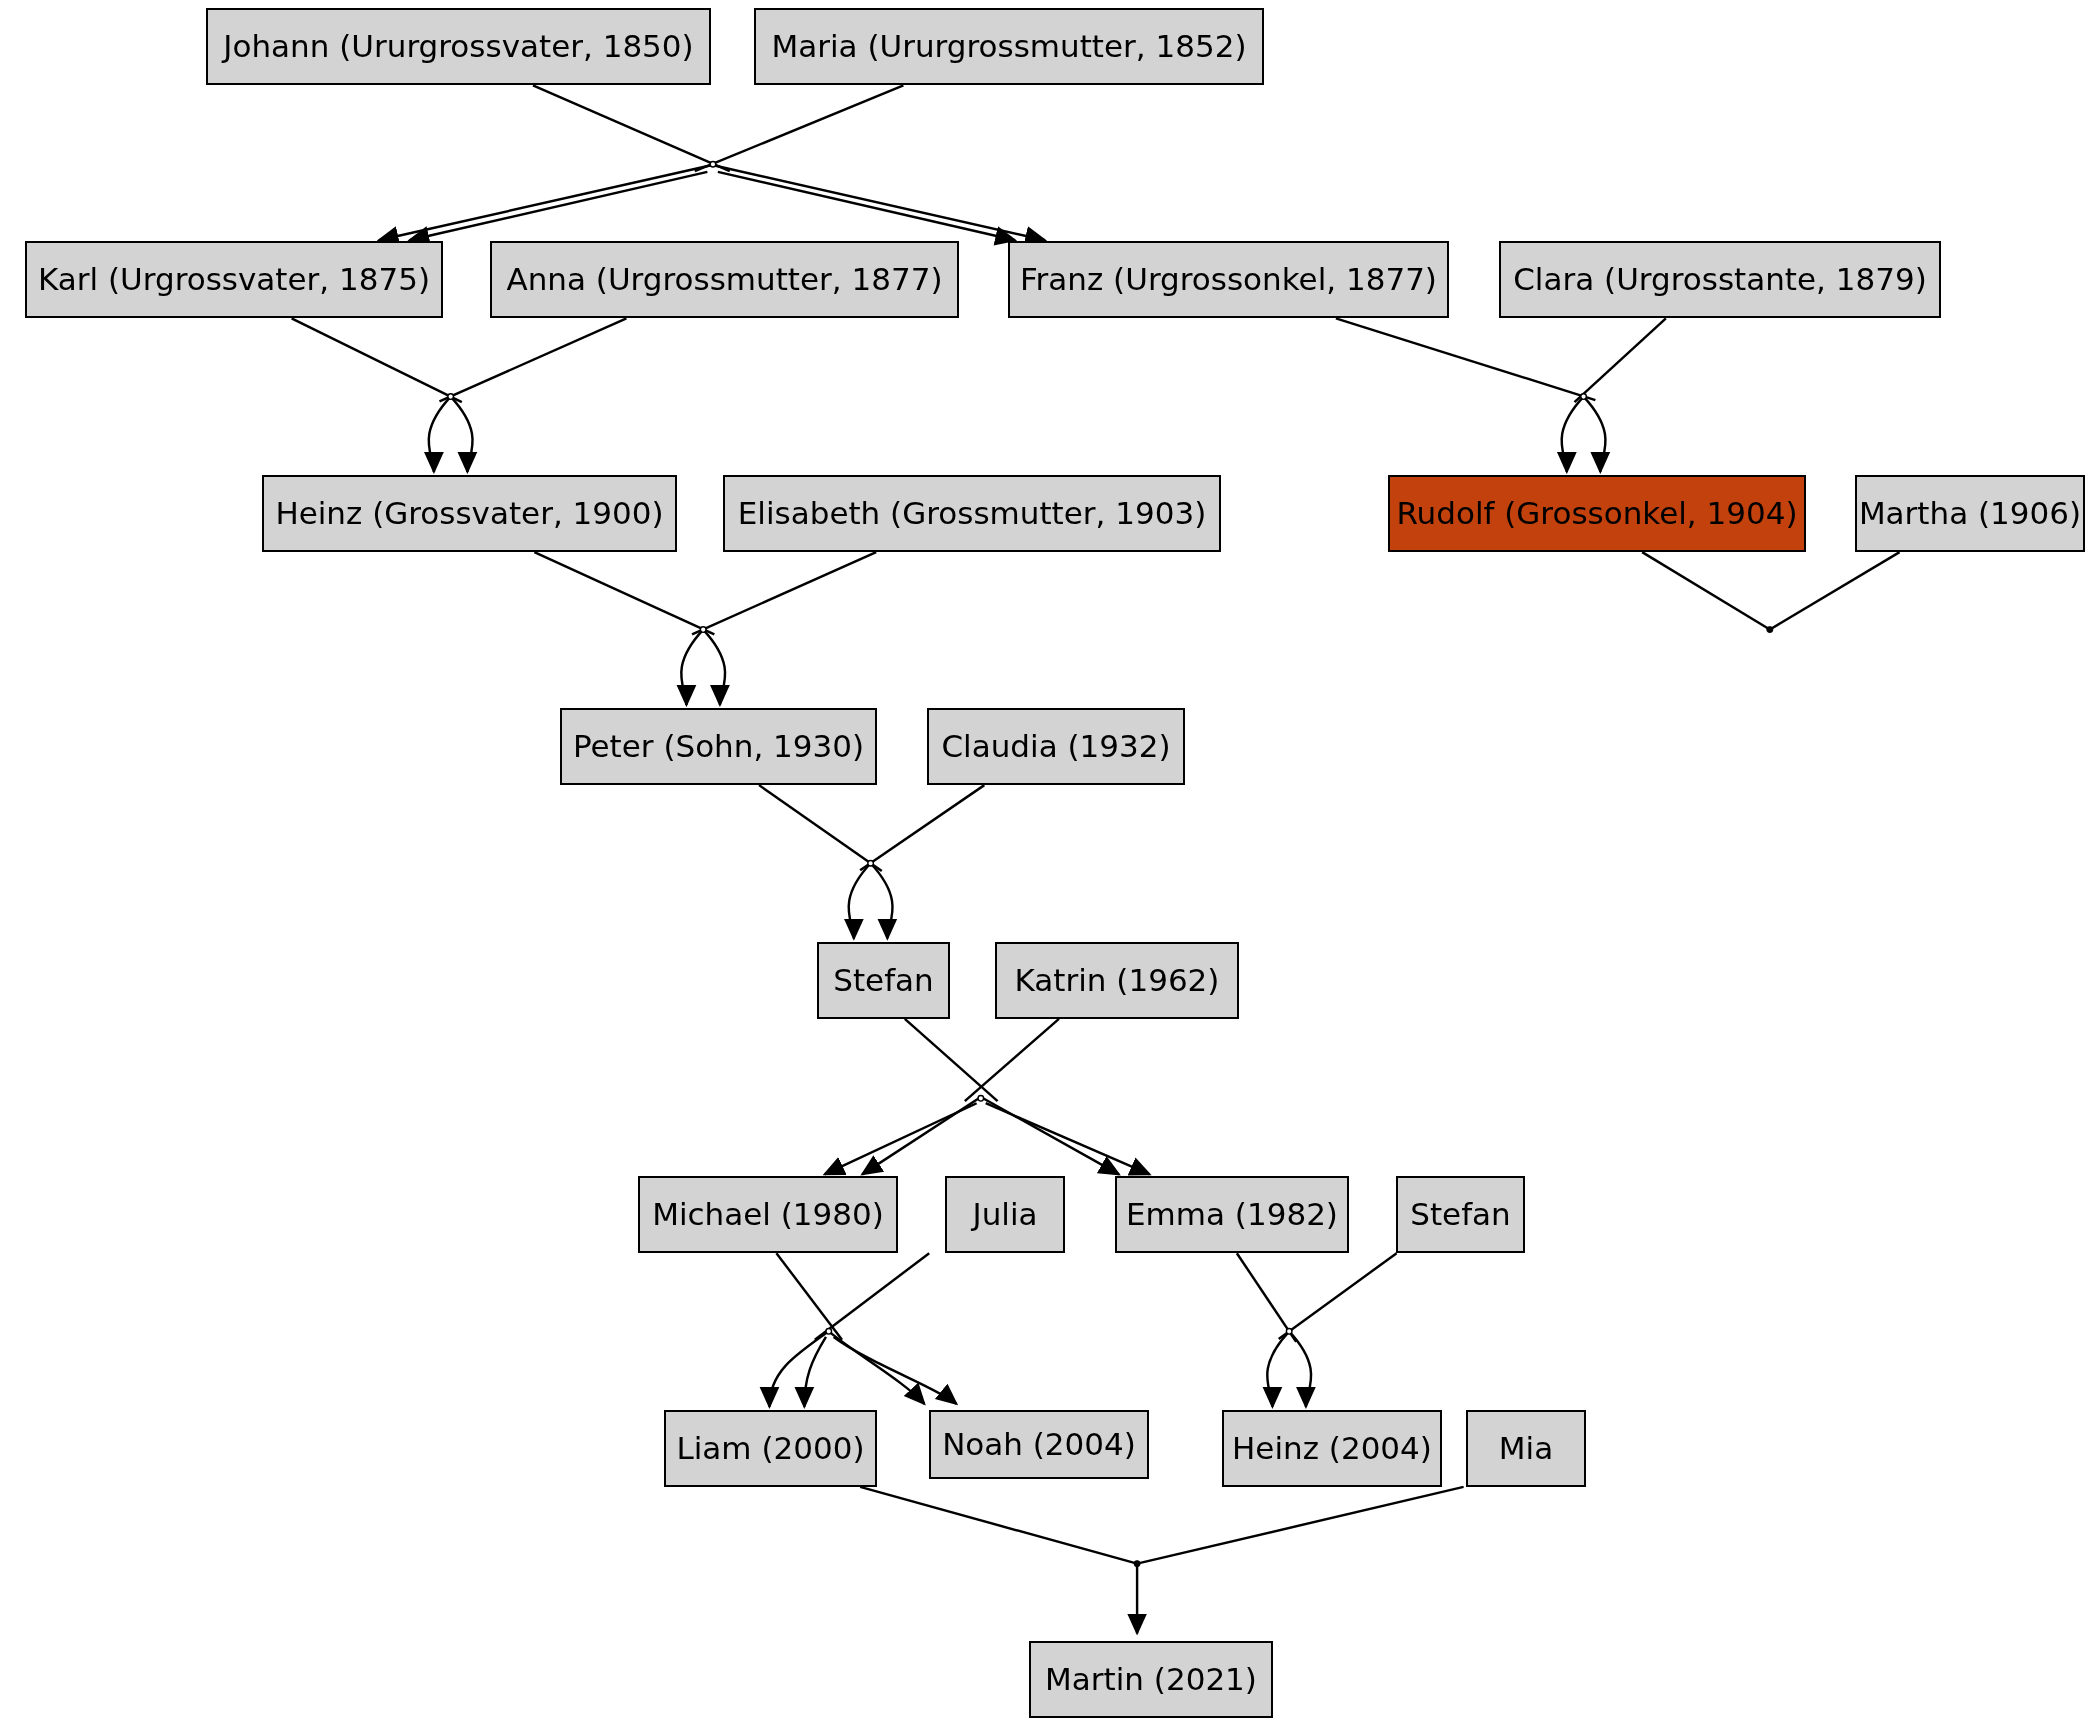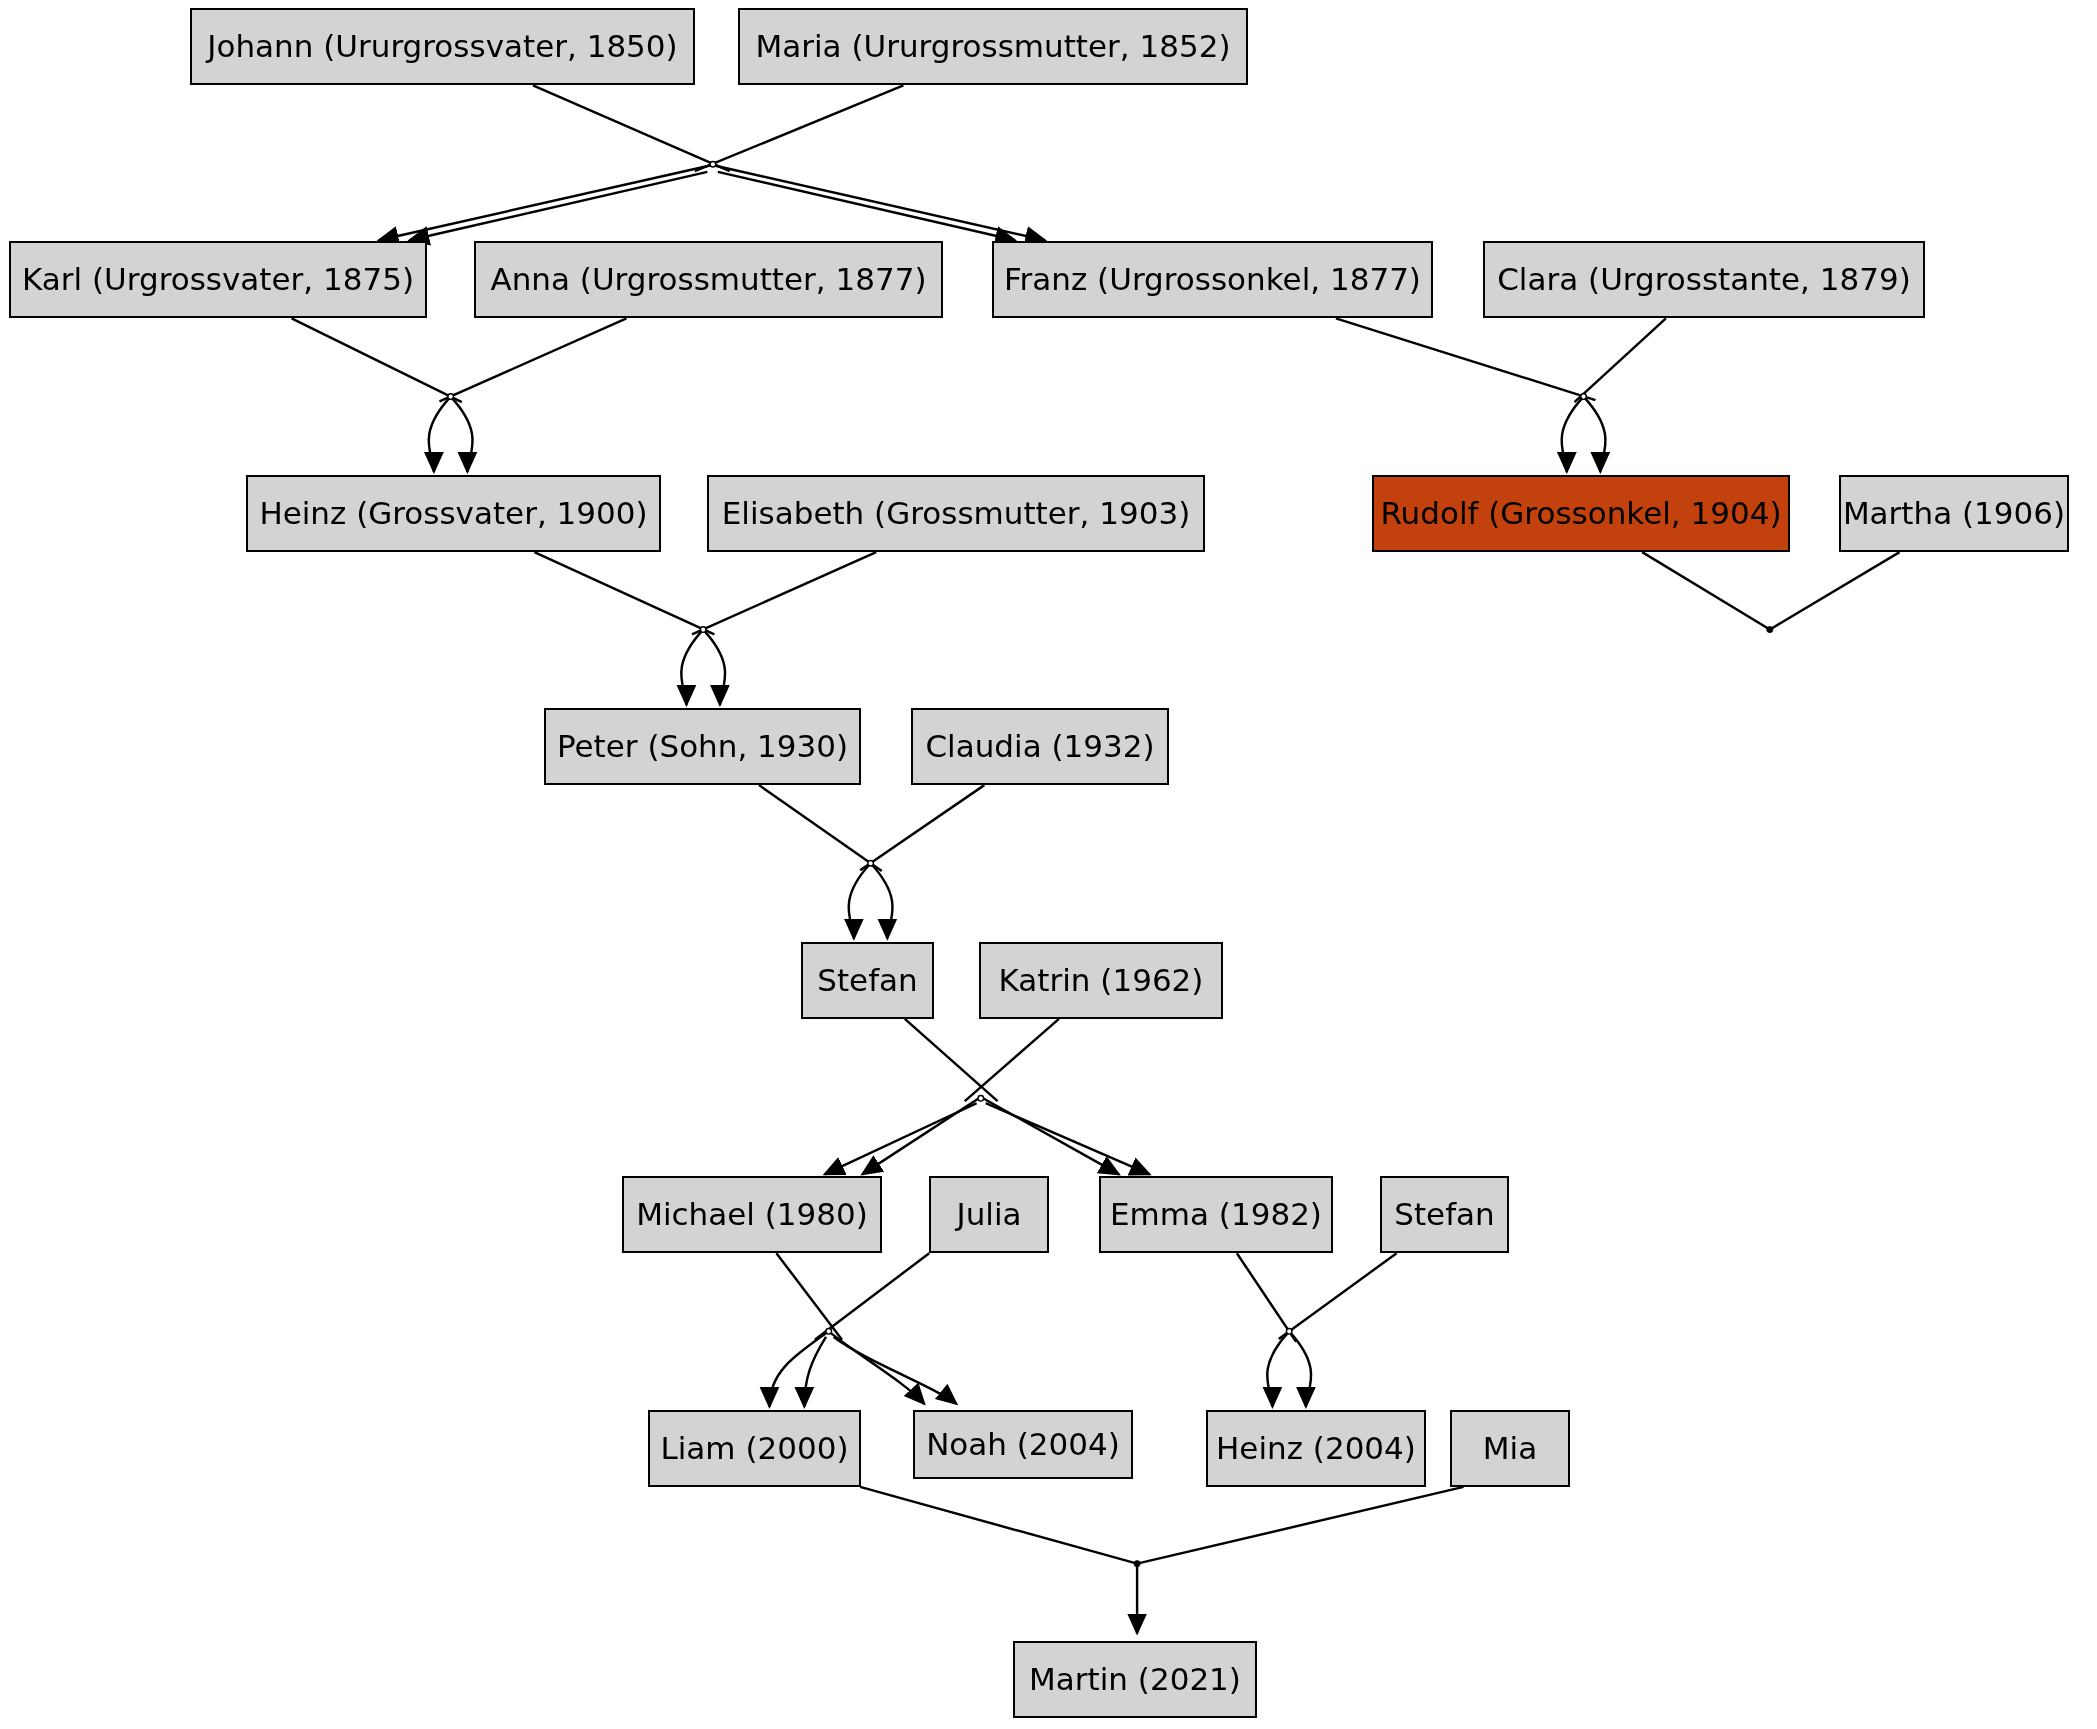--- a/index.html
+++ b/index.html
@@ -17,20 +17,21 @@
     box-sizing:border-box;
     border:2.8px solid #000;
     background:#d3d3d3;
     display:flex;
     align-items:center;
     justify-content:center;
     font-size:31px;
     line-height:1;
     color:#000;
     white-space:nowrap;
+    margin-left:16px;
   }
 </style>
 </head>
 <body>
 
 <div id="canvas">
   <svg id="edges" width="2097" height="1730" viewBox="0 0 3006 2479">
     <defs>
       <marker id="arw" viewBox="0 0 10 10" refX="9" refY="5" markerWidth="9" markerHeight="9" orient="auto">
         <polygon points="0,0.5 10,5 0,9.5" fill="#000"></polygon>

